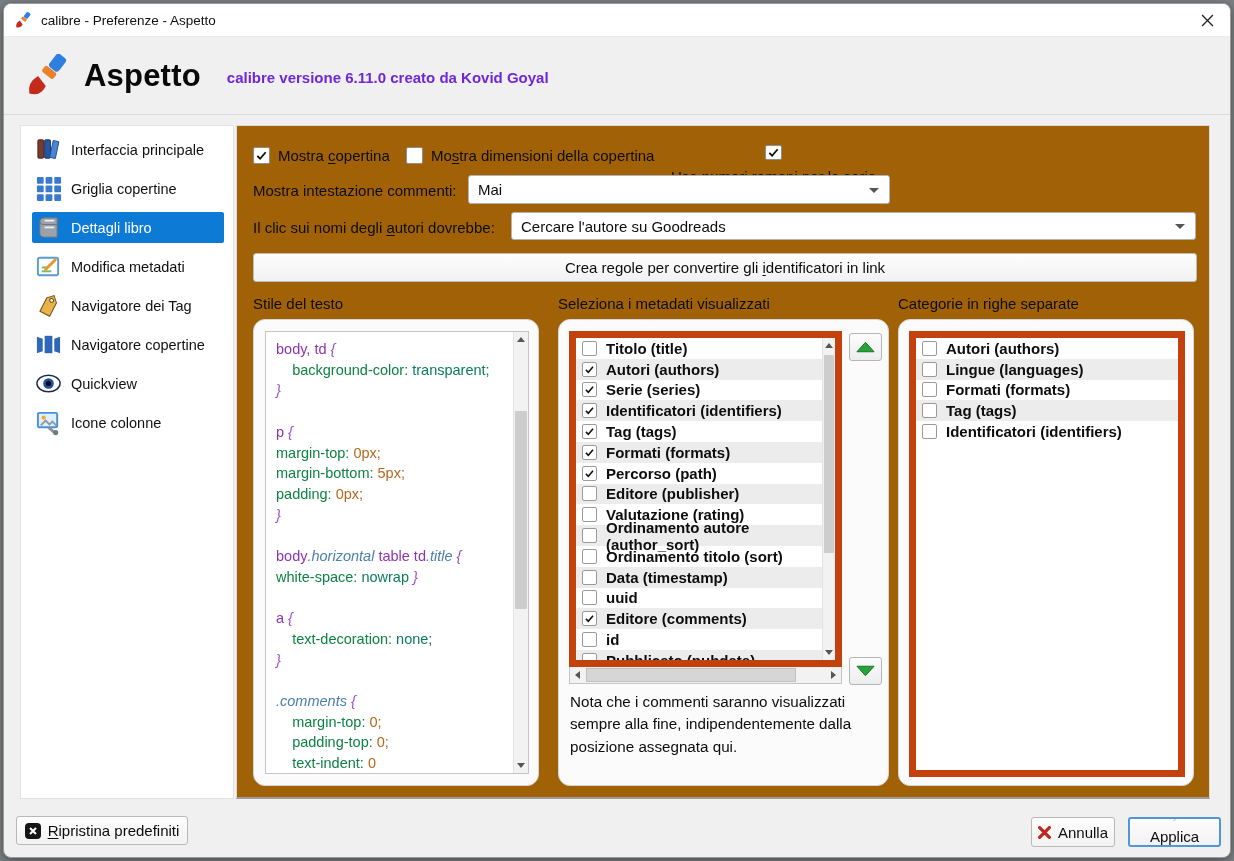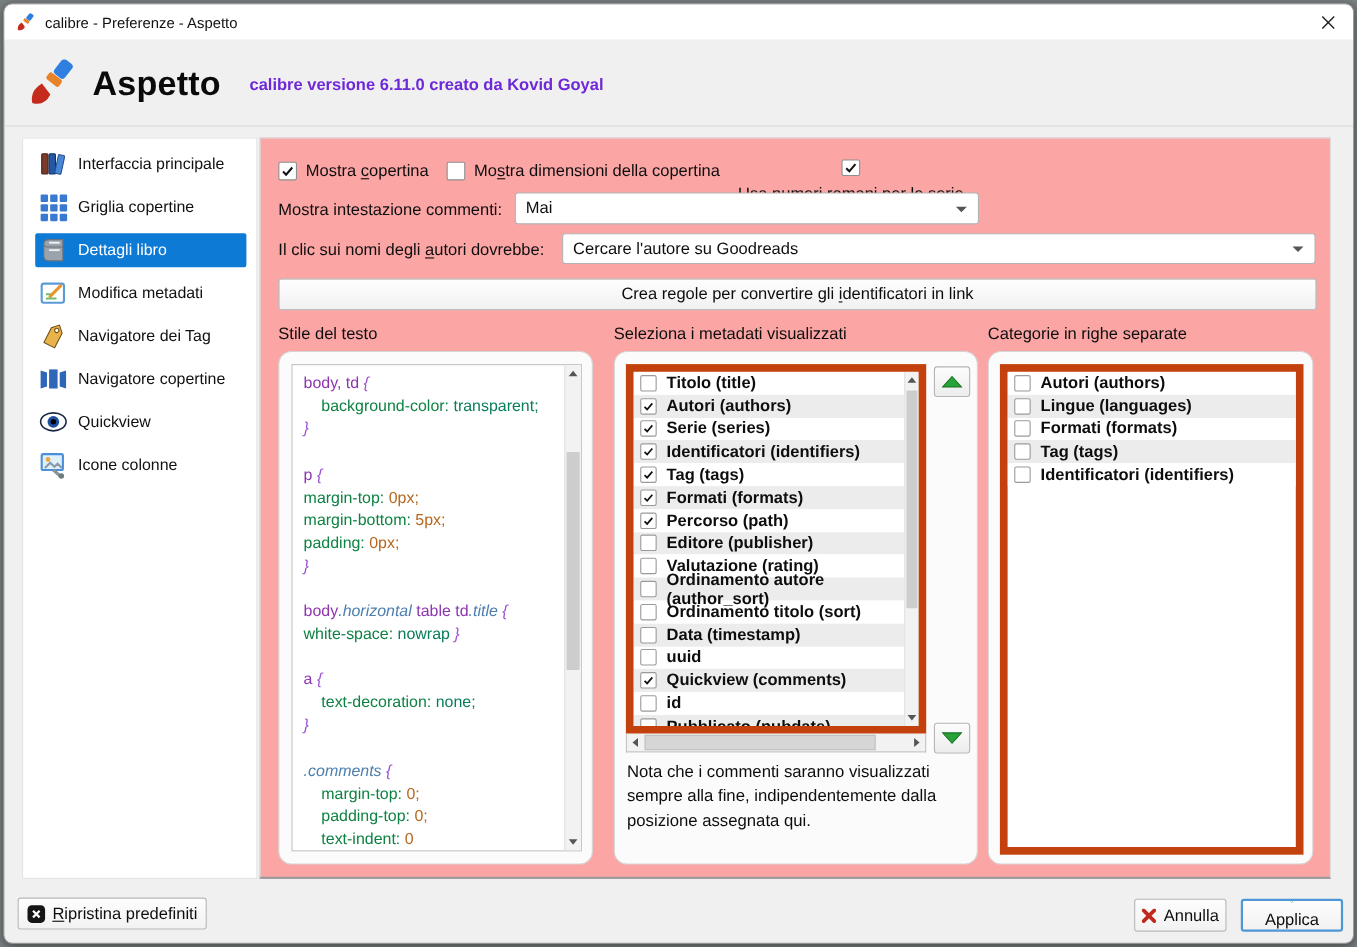--- a/index.html
+++ b/index.html
@@ -24,21 +24,21 @@
   .hdr-sep { position:absolute; left:0; top:110px; right:0; height:1px; background:#dadada; }
 
   
   .sidebar { position:absolute; left:16px; top:121px; width:214px; height:674px; background:#fff; border:1px solid #e3e3e3; padding-top:8px; }
   .side-item { display:flex; align-items:center; height:31px; margin:0 9px 8px 11px; padding-left:2px; gap:9px; font-size:14.5px; color:#111; border-radius:2px; }
   .side-item.selected { background:#0d7ad6; color:#fff; }
   .side-ico { width:28px; height:28px; flex:0 0 auto; display:flex; align-items:center; justify-content:center; }
   .side-ico svg { width:27px; height:27px; }
 
   
-  .main { position:absolute; left:232px; top:121px; width:974px; height:674px; background:#fca5a5;
+  .main { position:absolute; left:232px; top:121px; width:974px; height:674px; background:#a16207;
           border:1px solid #dcdcdc; border-bottom:2px solid #9c9c9c; }
 
   .cb-item { position:absolute; display:flex; align-items:center; gap:8px; font-size:15px; color:#0d0d0d; height:20px; }
   .cb-box { width:17px; height:17px; background:#fff; border:1px solid #8f8f8f; border-radius:2px; display:flex; align-items:center; justify-content:center; }
   .cb-box svg { width:13px; height:13px; }
 
   .fld-label { position:absolute; font-size:15px; color:#0d0d0d; }
   .combo { position:absolute; background:#fff; border:1px solid #b3b3b3; border-radius:3px; display:flex; align-items:center;
            padding:0 28px 0 9px; font-size:15px; color:#0d0d0d; }
   .combo-arrow { position:absolute; right:10px; top:50%; margin-top:-2px; width:0; height:0;
@@ -392,21 +392,21 @@
             <div class="lrow">
               <span class="lcb"></span>
               <span>uuid</span>
             </div>
             <div class="lrow alt">
               <span class="lcb">
                 <svg viewBox="0 0 14 14">
                   <path d="M2.5 7.5 L5.5 10.5 L11.5 3.5" fill="none" stroke="#111" stroke-width="2"></path>
                 </svg>
               </span>
-              <span>Quickview (comments)</span>
+              <span>Editore (comments)</span>
             </div>
             <div class="lrow">
               <span class="lcb"></span>
               <span>id</span>
             </div>
             <div class="lrow alt">
               <span class="lcb"></span>
               <span>Pubblicato (pubdate)</span>
             </div>
             <div class="lrow"></div>

